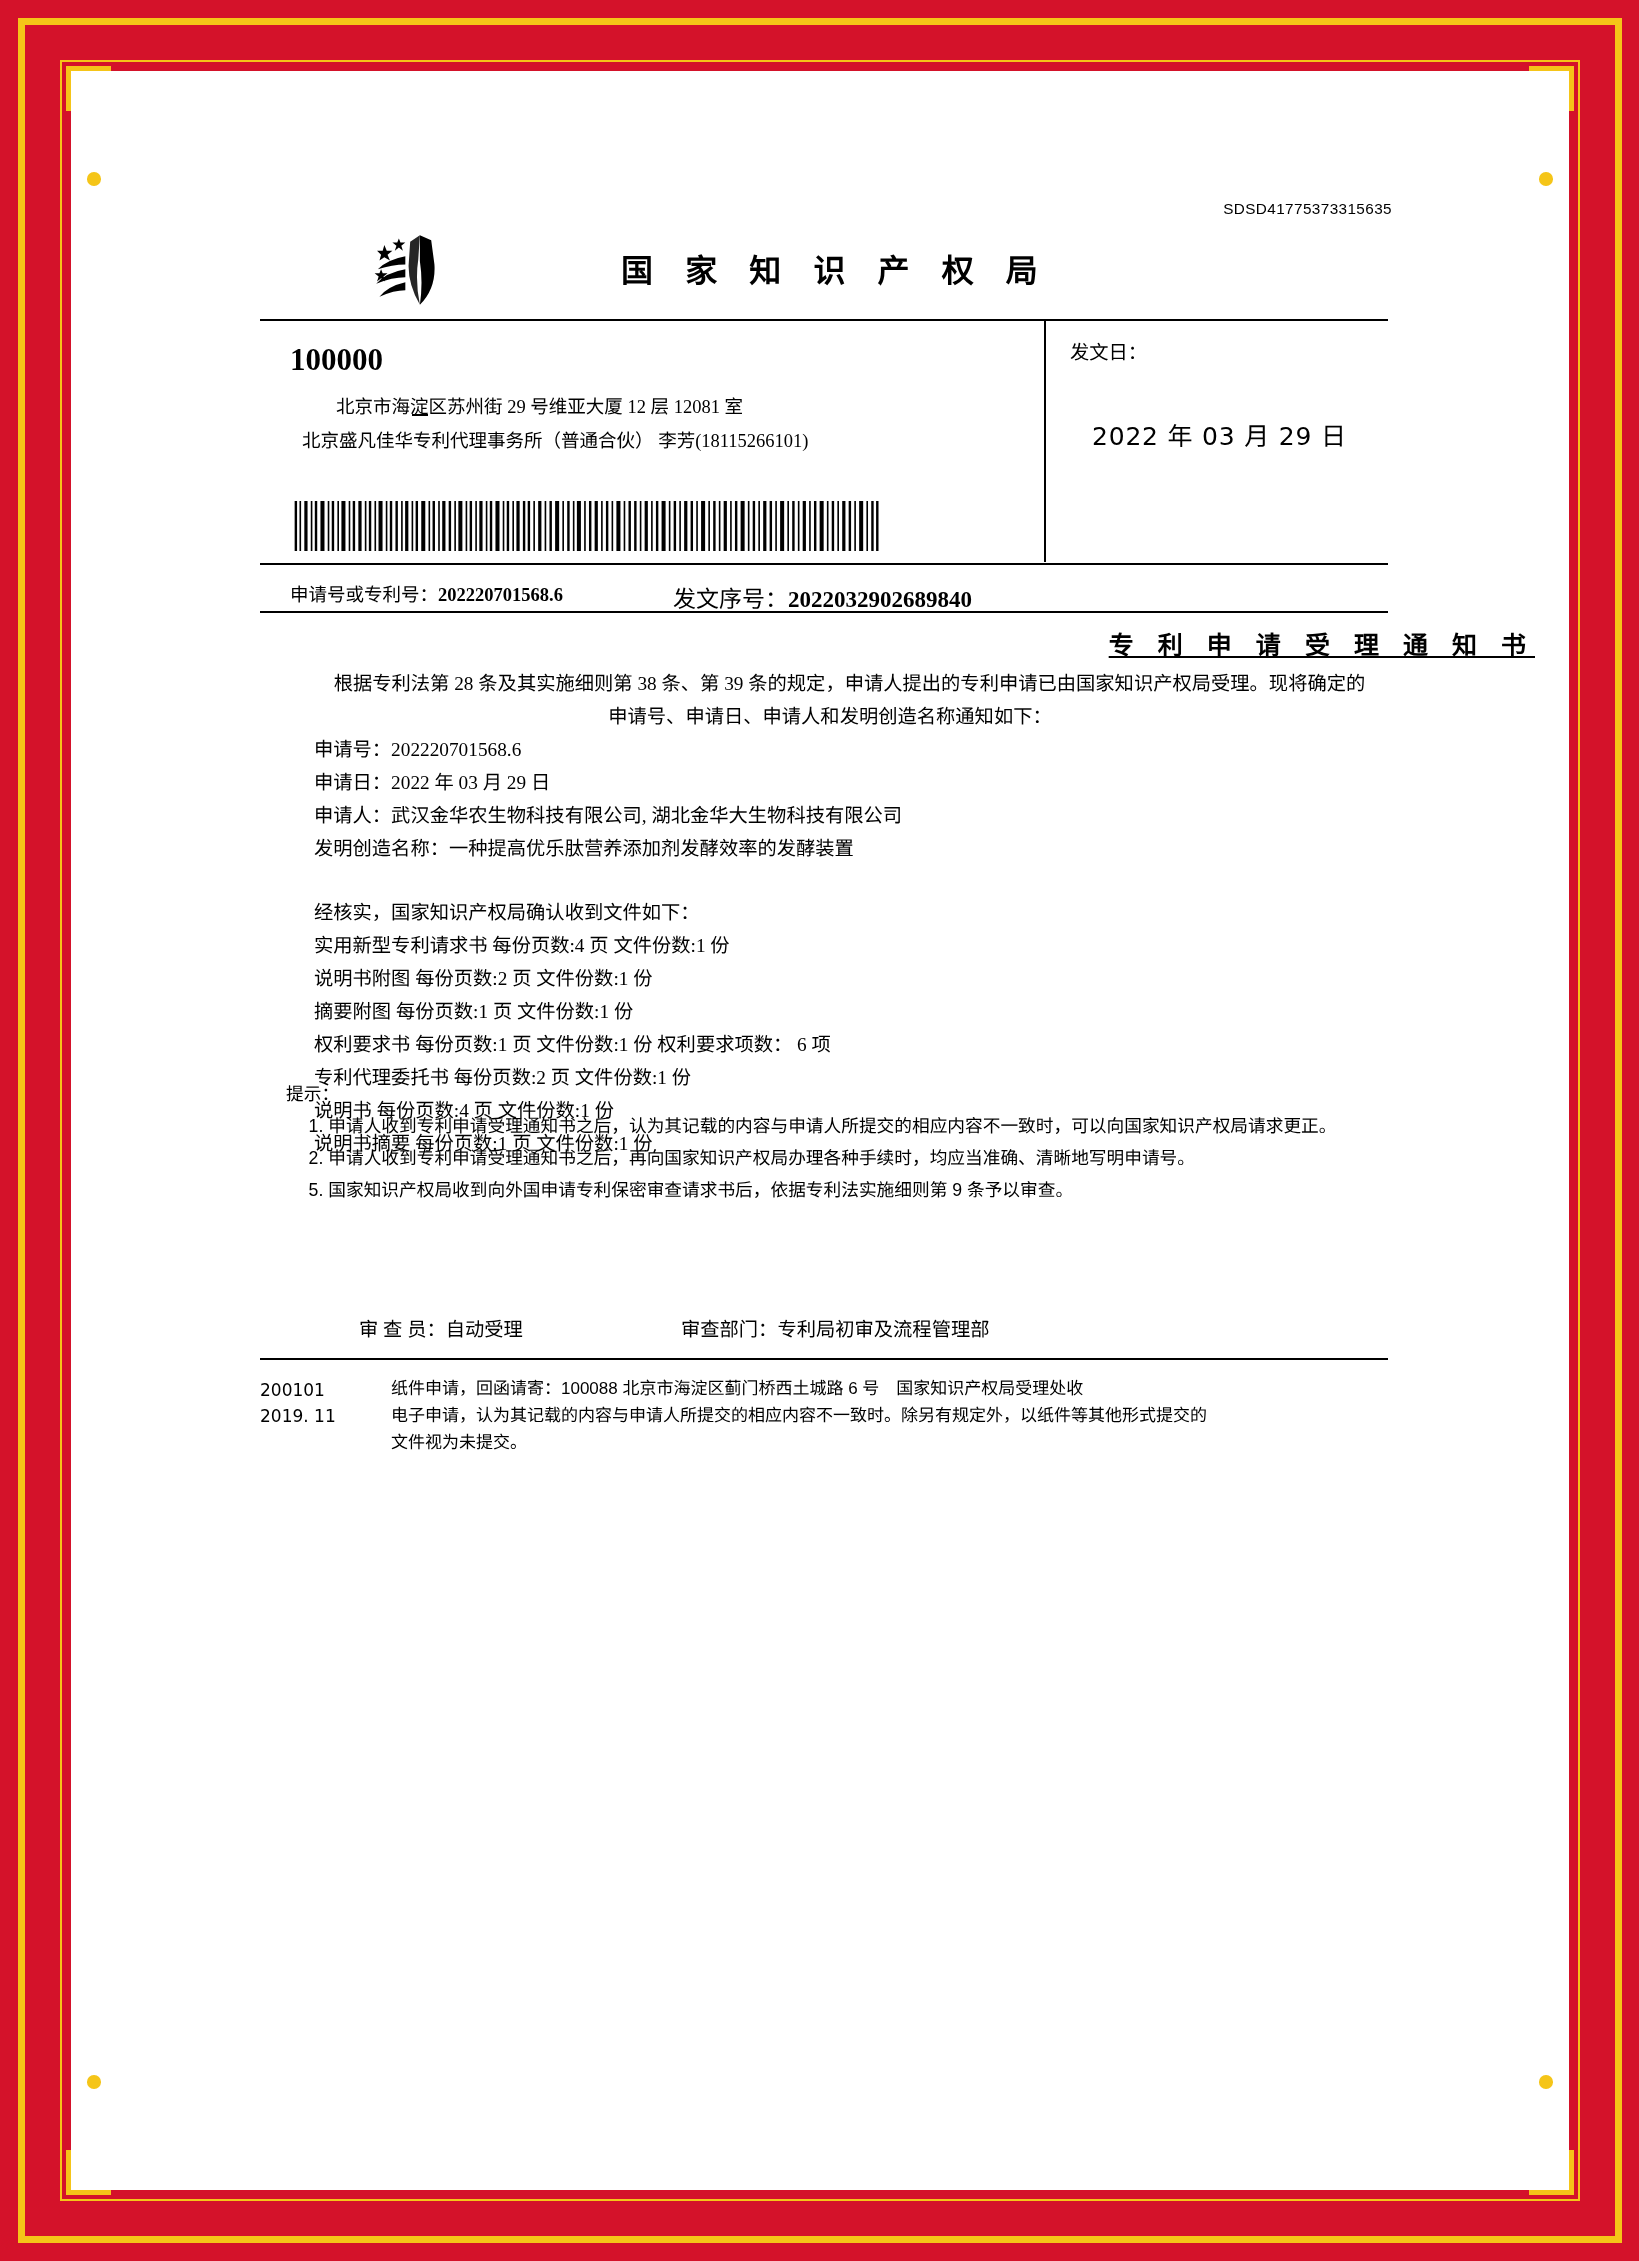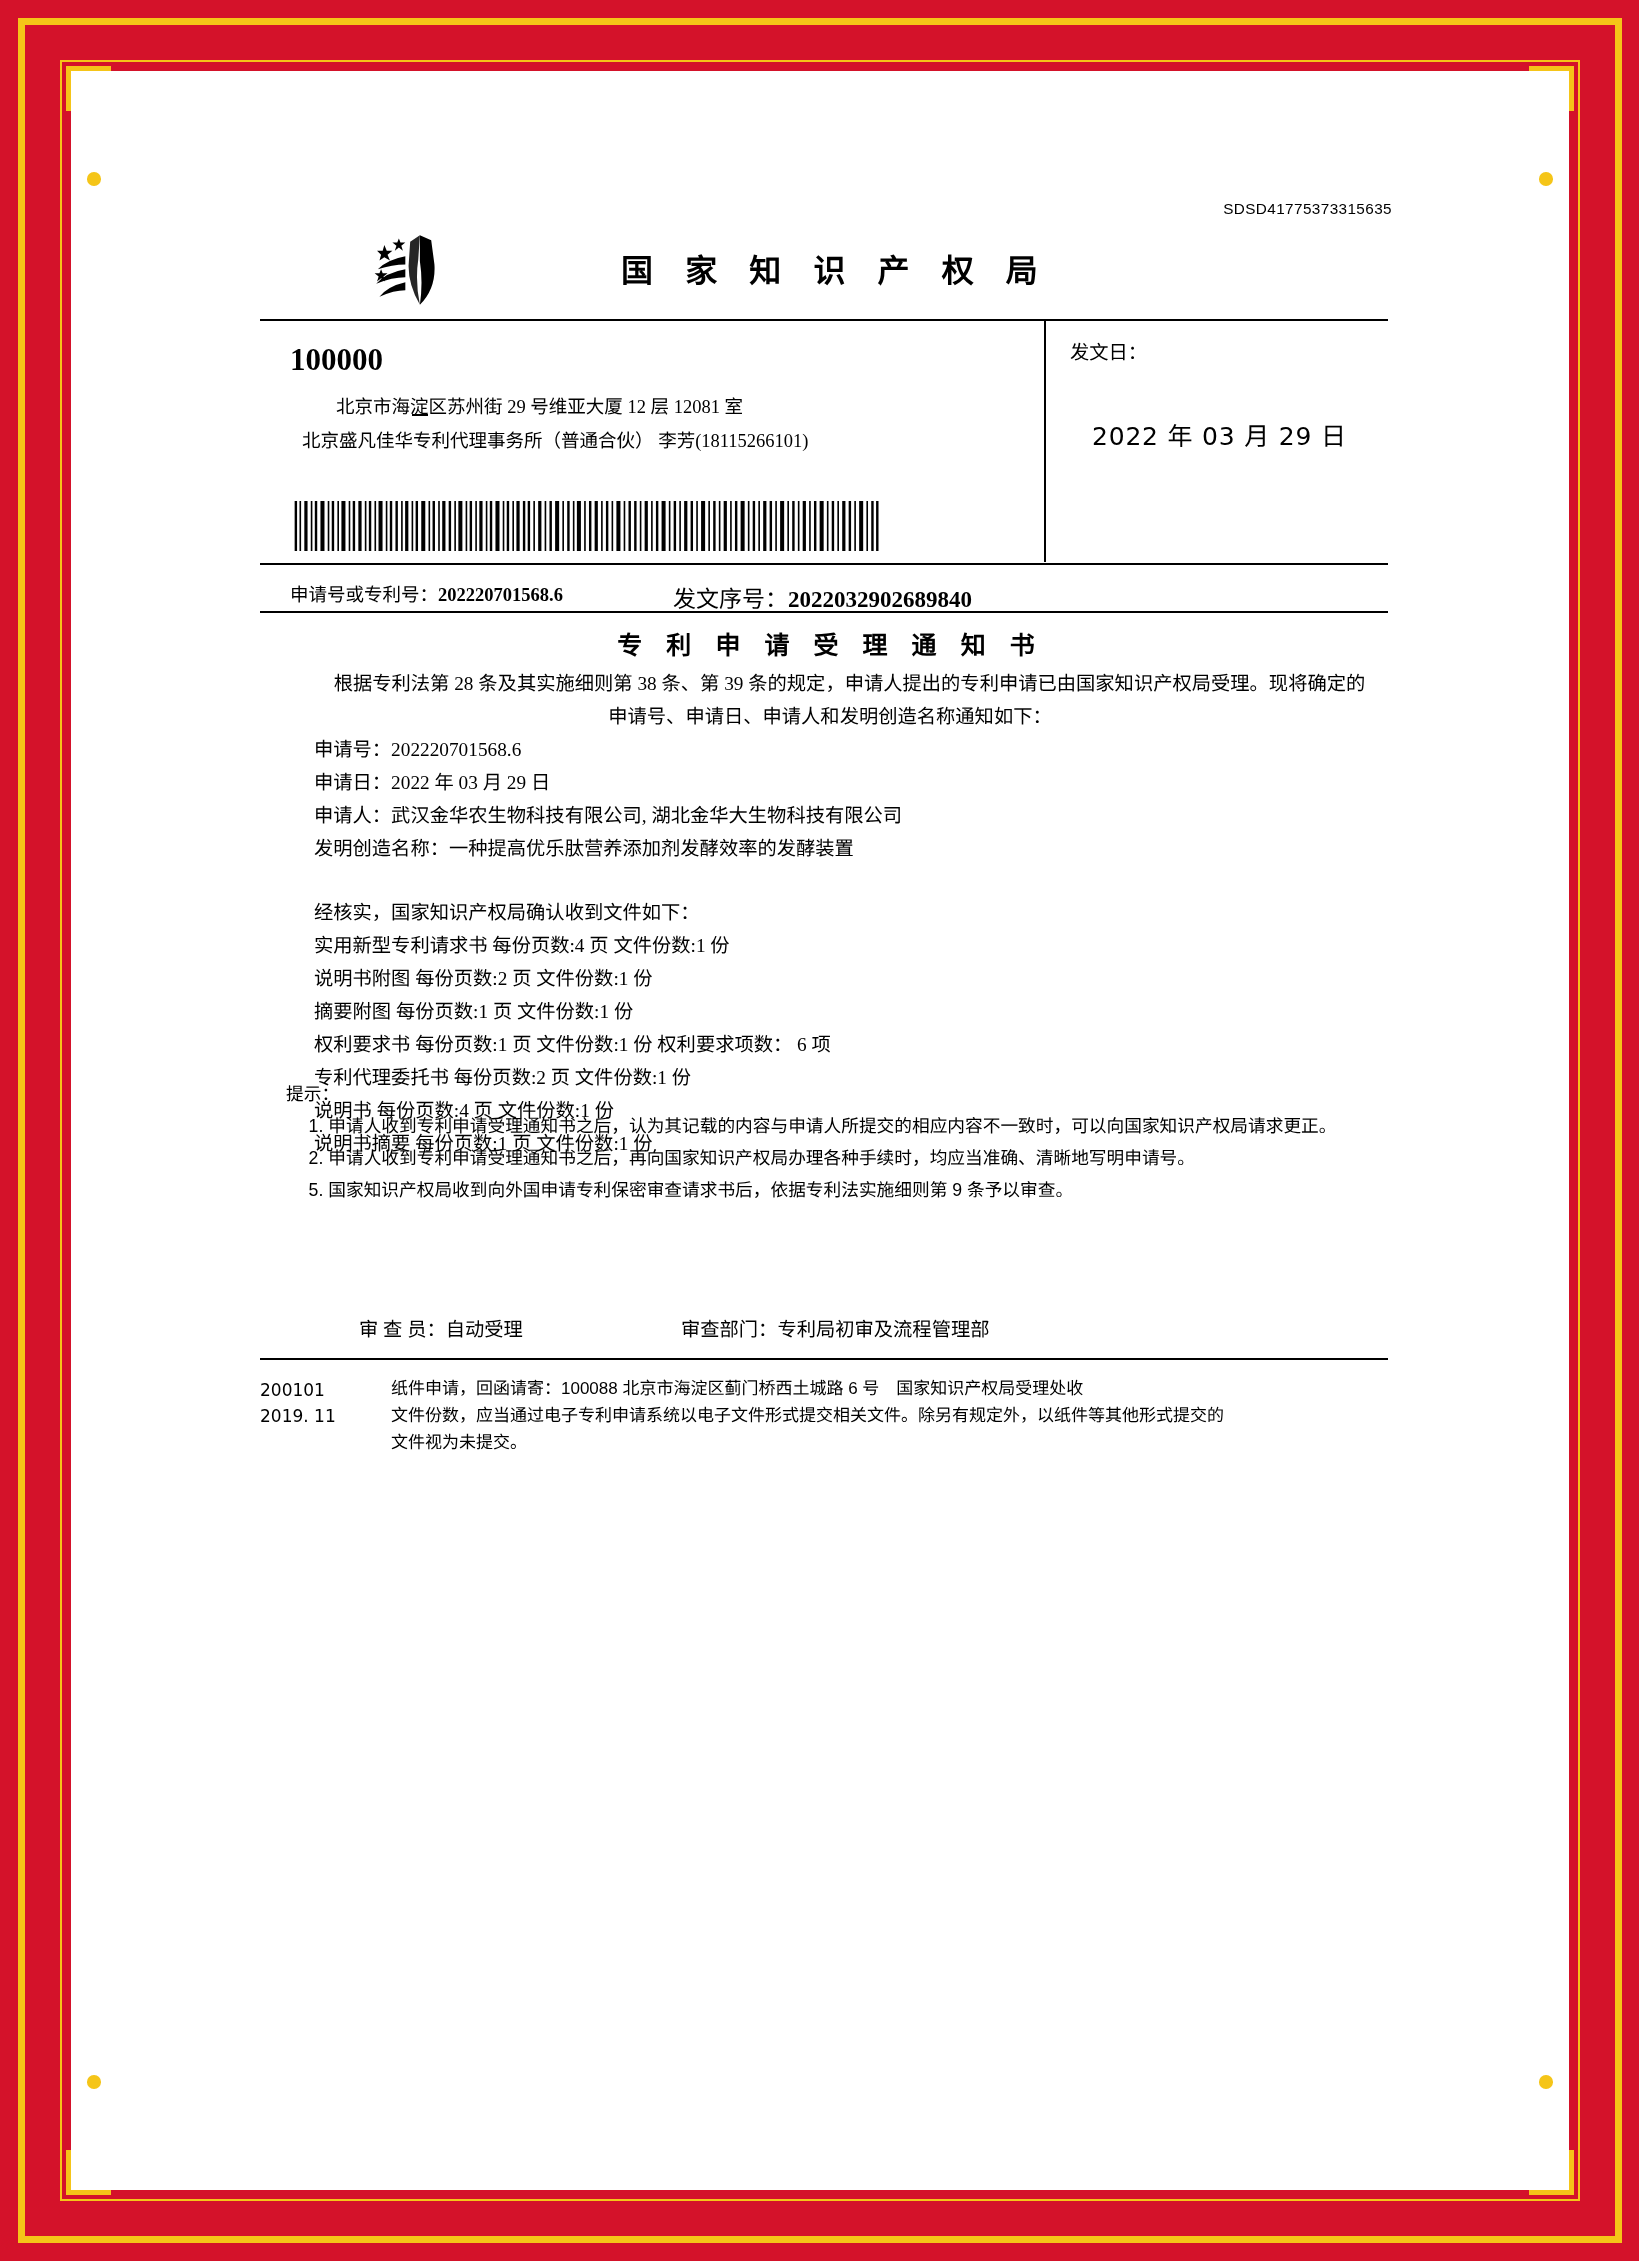--- a/index.html
+++ b/index.html
@@ -190,26 +190,27 @@
     left: 556px;
     top: 459px;
     font-size: 23px;
   }
 
   .doc-title {
     position: absolute;
     left: 0;
     top: 504px;
     width: 100%;
-    text-align: center;
+    text-align: right;
     font-size: 25px;
     font-weight: bold;
     letter-spacing: 8.9px;
     padding-left: 8.9px;
     box-sizing: border-box;
+    text-decoration: underline;
   }
 
   .body-text {
     position: absolute;
     left: 173px;
     top: 546px;
     width: 1080px;
     font-size: 19.3px;
     line-height: 33px;
   }
@@ -500,18 +501,18 @@
   <div class="department">
     <span>审查部门：</span><span>专利局初审及流程管理部</span>
   </div>
 
   <div class="footer-code">
     <div>200101</div>
     <div>2019. 11</div>
   </div>
   <div class="footer-text">
     <div>纸件申请，回函请寄：100088 北京市海淀区蓟门桥西土城路 6 号　国家知识产权局受理处收</div>
-    <div>文件份数，应当通过电子专利申请系统以电子文件形式提交相关文件。除另有规定外，以纸件等其他形式提交的</div>
+    <div>电子申请，认为其记载的内容与申请人所提交的相应内容不一致时。除另有规定外，以纸件等其他形式提交的</div>
     <div>文件视为未提交。</div>
   </div>
 
 </div>
 
 
 </body></html>

